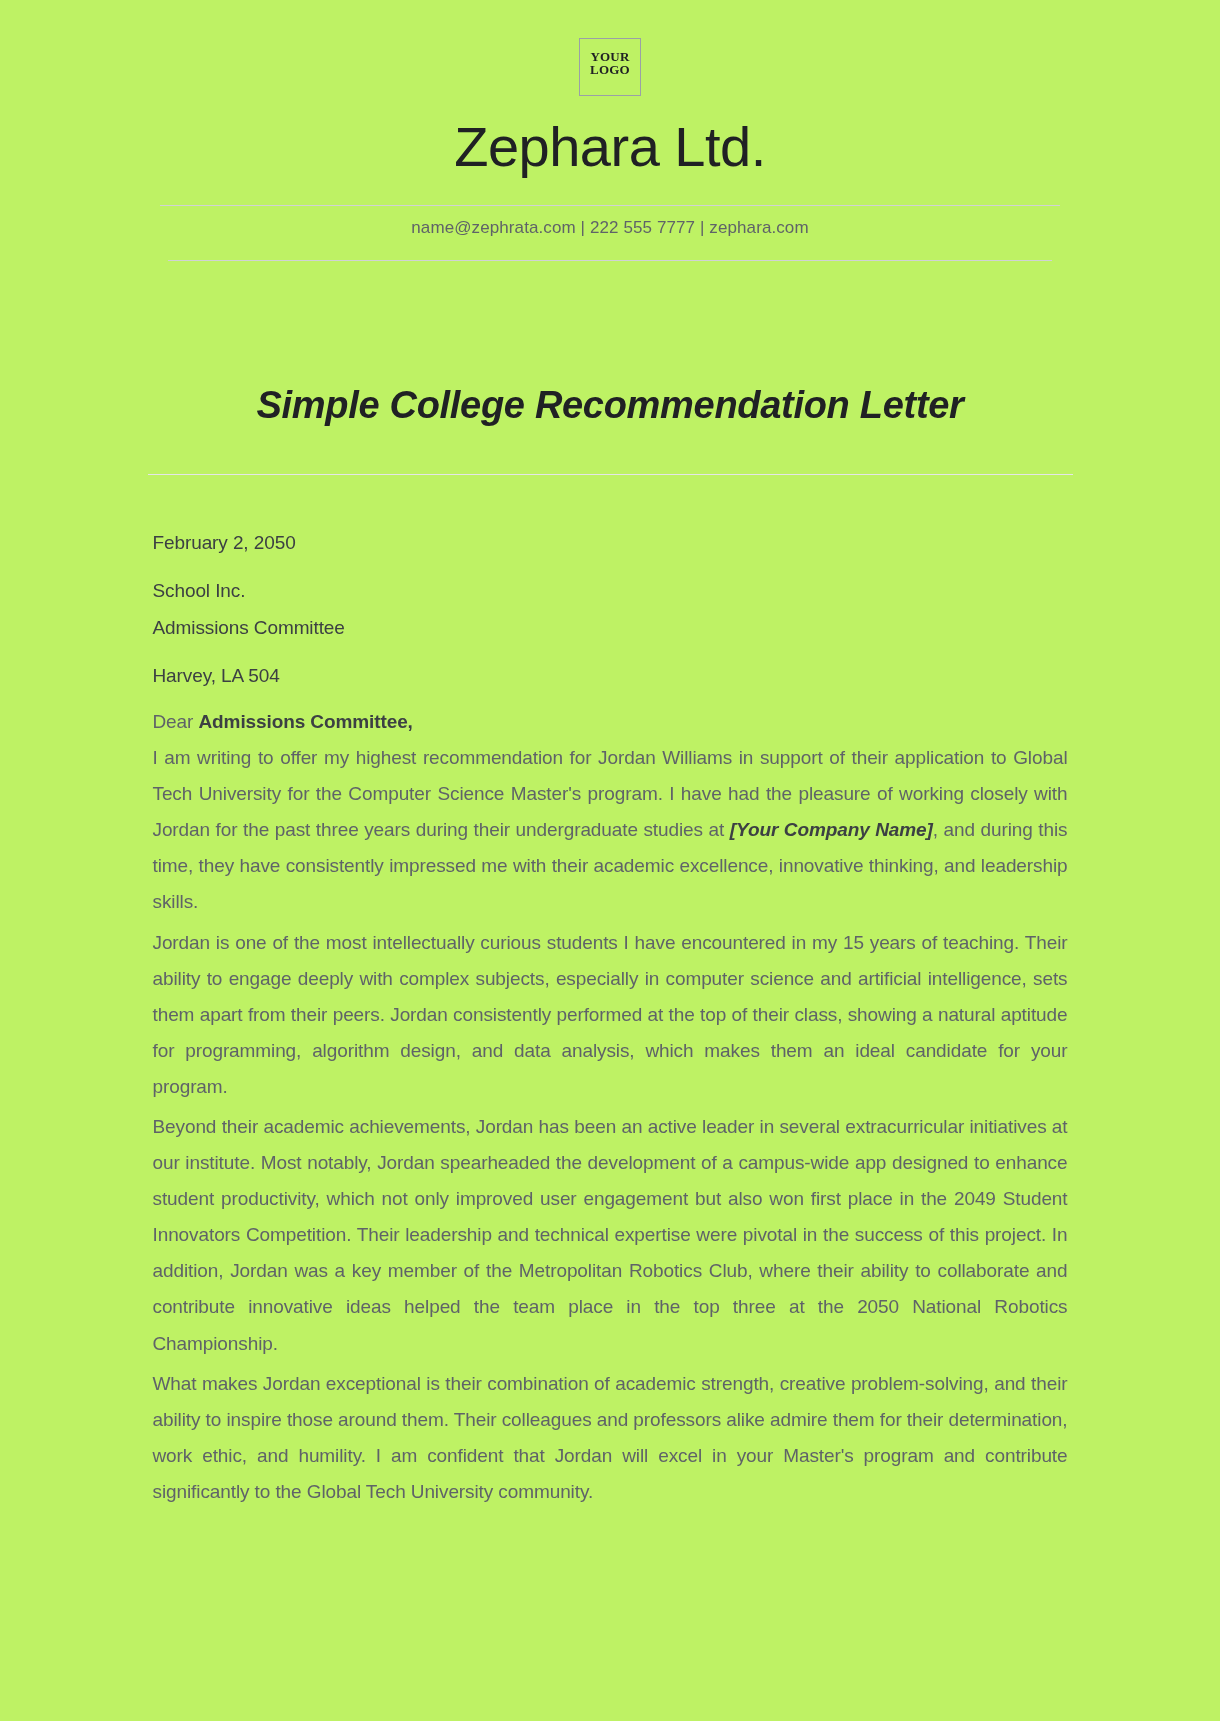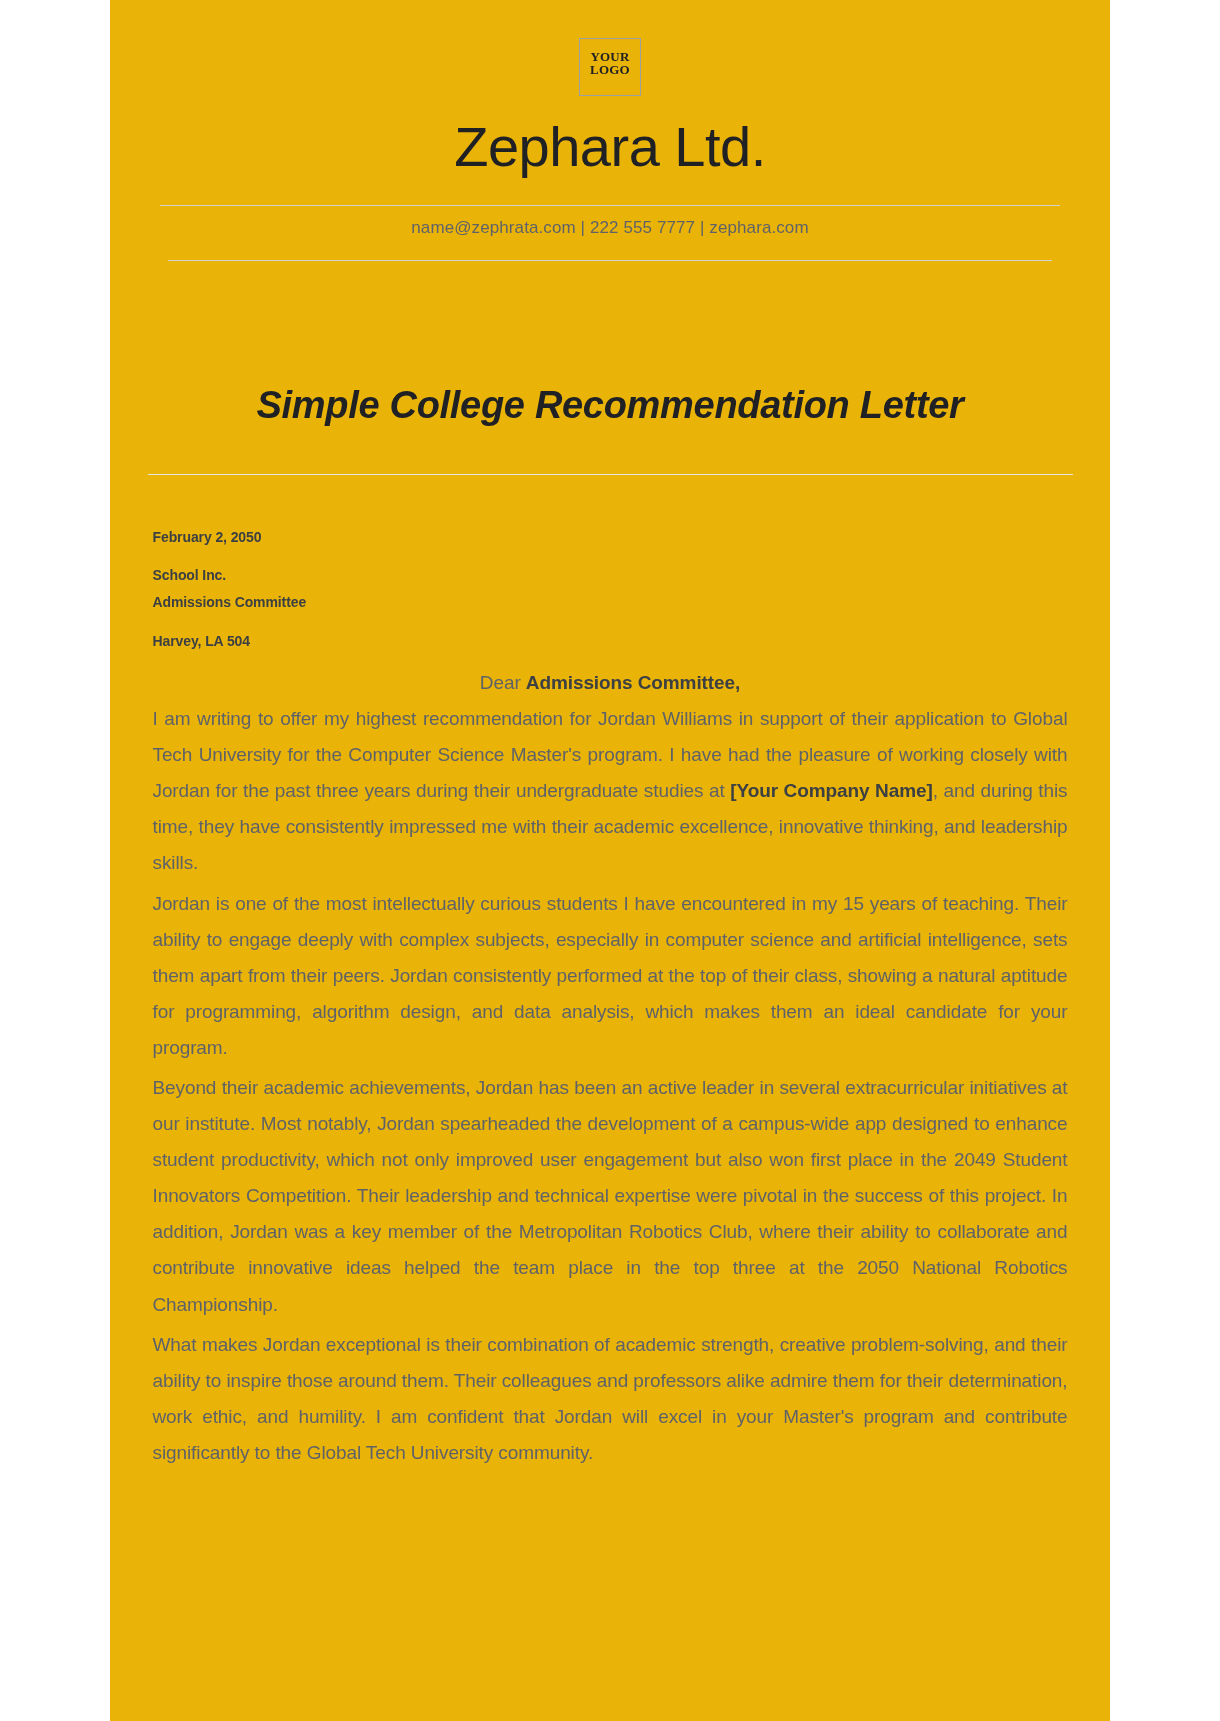--- a/index.html
+++ b/index.html
@@ -7,24 +7,24 @@
     padding: 0;
     background: #ffffff;
   }
   body {
     font-family: "Liberation Sans", sans-serif;
     color: #3c4043;
     -webkit-font-smoothing: antialiased;
   }
   .page {
     position: relative;
-    width: 1000px;
+    width: 1220px;
     height: 1721px;
     margin: 0 auto;
-    background: #eab308;
+    background: #bef264;
     overflow: hidden;
     box-sizing: border-box;
   }
 
   
   .letterhead {
     padding-top: 38px;
     text-align: center;
   }
   .logo-box {
@@ -90,57 +90,57 @@
     margin: 47px auto 0 auto;
   }
 
   
   .letter-body {
     width: 915px;
     margin: 0 auto;
     padding-top: 49px;
   }
   .meta-line {
-    font-size: 14px;
-    font-weight: 700;
+    font-size: 19px;
+    font-weight: 400;
     color: #3c4043;
     line-height: 1.95;
     letter-spacing: -0.1px;
   }
   .meta-gap {
     margin-top: 11px;
   }
   .salutation {
     font-size: 19px;
     font-weight: 400;
     color: #5f6368;
     line-height: 1.95;
     letter-spacing: -0.1px;
     margin-top: 9px;
-    text-align: center;
   }
   .salutation b {
     font-weight: 700;
     color: #3c4043;
   }
   p.para {
     font-size: 19px;
     line-height: 1.9;
     color: #5f6368;
     text-align: justify;
     text-justify: inter-word;
     margin: 0;
     letter-spacing: -0.1px;
   }
   p.para + p.para {
     margin-top: 4px;
   }
   p.para b {
     font-weight: 700;
     color: #3c4043;
+    font-style: italic;
   }
   .para-last {
     text-align: left;
   }
 </style>
 </head>
 <body>
 
 <div class="page">
 

